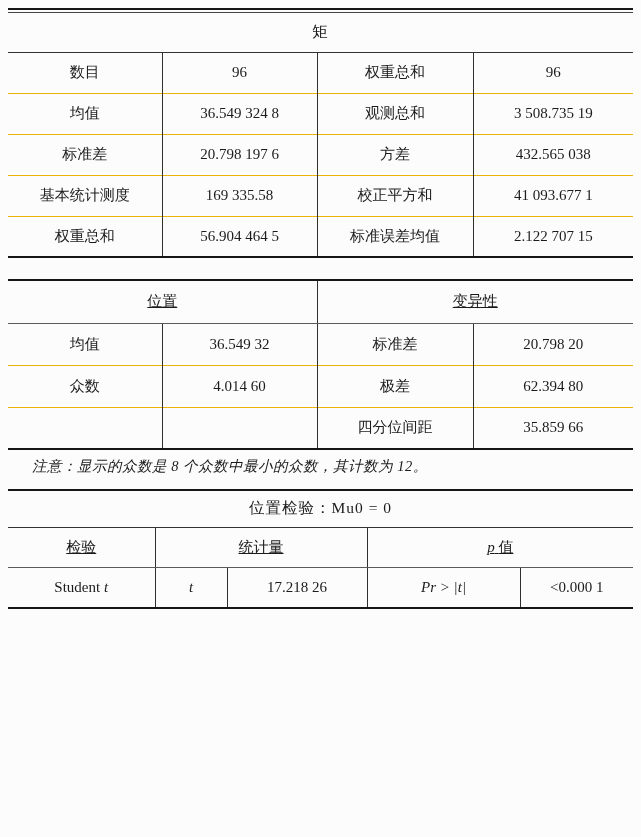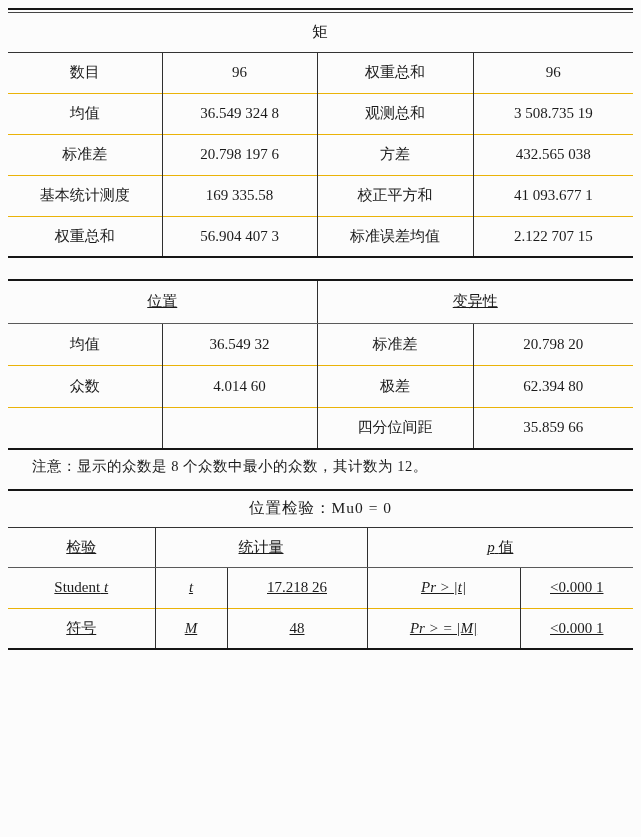--- a/index.html
+++ b/index.html
@@ -47,26 +47,27 @@
   
   .t1 tr.title-row { height: 39px; }
   .t1 tr.data      { height: 41px; }
   .t2              { margin-top: 21px; }
   .t2 tr.title-row { height: 40px; }
   .t2 tr.head      { height: 43px; }
   .t2 tr.data      { height: 42px; }
   .t3              { margin-top: 13px; }
   .t3 tr.title-row { height: 37px; font-family: Liberation Serif, serif; }
   .t3 tr.head      { height: 40px; }
-  .t3 tr.data      { height: 41px; text-decoration: underline; }
+  .t3 tr.data      { height: 41px; }
 
   .note {
     margin: 7px 0 0 24px;
     font-size: 14.5px;
     letter-spacing: 0.5px;
+    font-style: italic;
   }
 </style>
 </head>
 <body>
 
 <div class="page">
 
   <div class="double-rule"></div>
   <table class="stat-table t1">
     <colgroup>
@@ -98,21 +99,21 @@
       <td class="vline">432.565 038</td>
     </tr>
     <tr class="data">
       <td>基本统计测度</td>
       <td class="vline">169 335.58</td>
       <td class="vline">校正平方和</td>
       <td class="vline">41 093.677 1</td>
     </tr>
     <tr class="data">
       <td>权重总和</td>
-      <td class="vline">56.904 407 3</td>
+      <td class="vline">56.904 464 5</td>
       <td class="vline">标准误差均值</td>
       <td class="vline">2.122 707 15</td>
     </tr>
   </tbody>
     </table>
 
   <table class="stat-table t2 topline">
     <colgroup>
         <col style="width:154px">
         <col style="width:155px">
@@ -164,23 +165,16 @@
       <td colspan="2" class="vline">统计量</td>
       <td colspan="2" class="vline"><span class="it">p</span> <span>值</span></td>
     </tr>
     <tr class="data">
       <td><span>Student</span> <span class="it">t</span></td>
       <td class="vline it">t</td>
       <td class="vline">17.218 26</td>
       <td class="vline it">Pr &gt; |t|</td>
       <td class="vline">&lt;0.000 1</td>
     </tr>
-    <tr class="data">
-      <td><span>符号</span> <span class="it"></span></td>
-      <td class="vline it">M</td>
-      <td class="vline">48</td>
-      <td class="vline it">Pr &gt; = |M|</td>
-      <td class="vline">&lt;0.000 1</td>
-    </tr>
   </tbody>
     </table>
 
 </div>
 
 </body></html>

